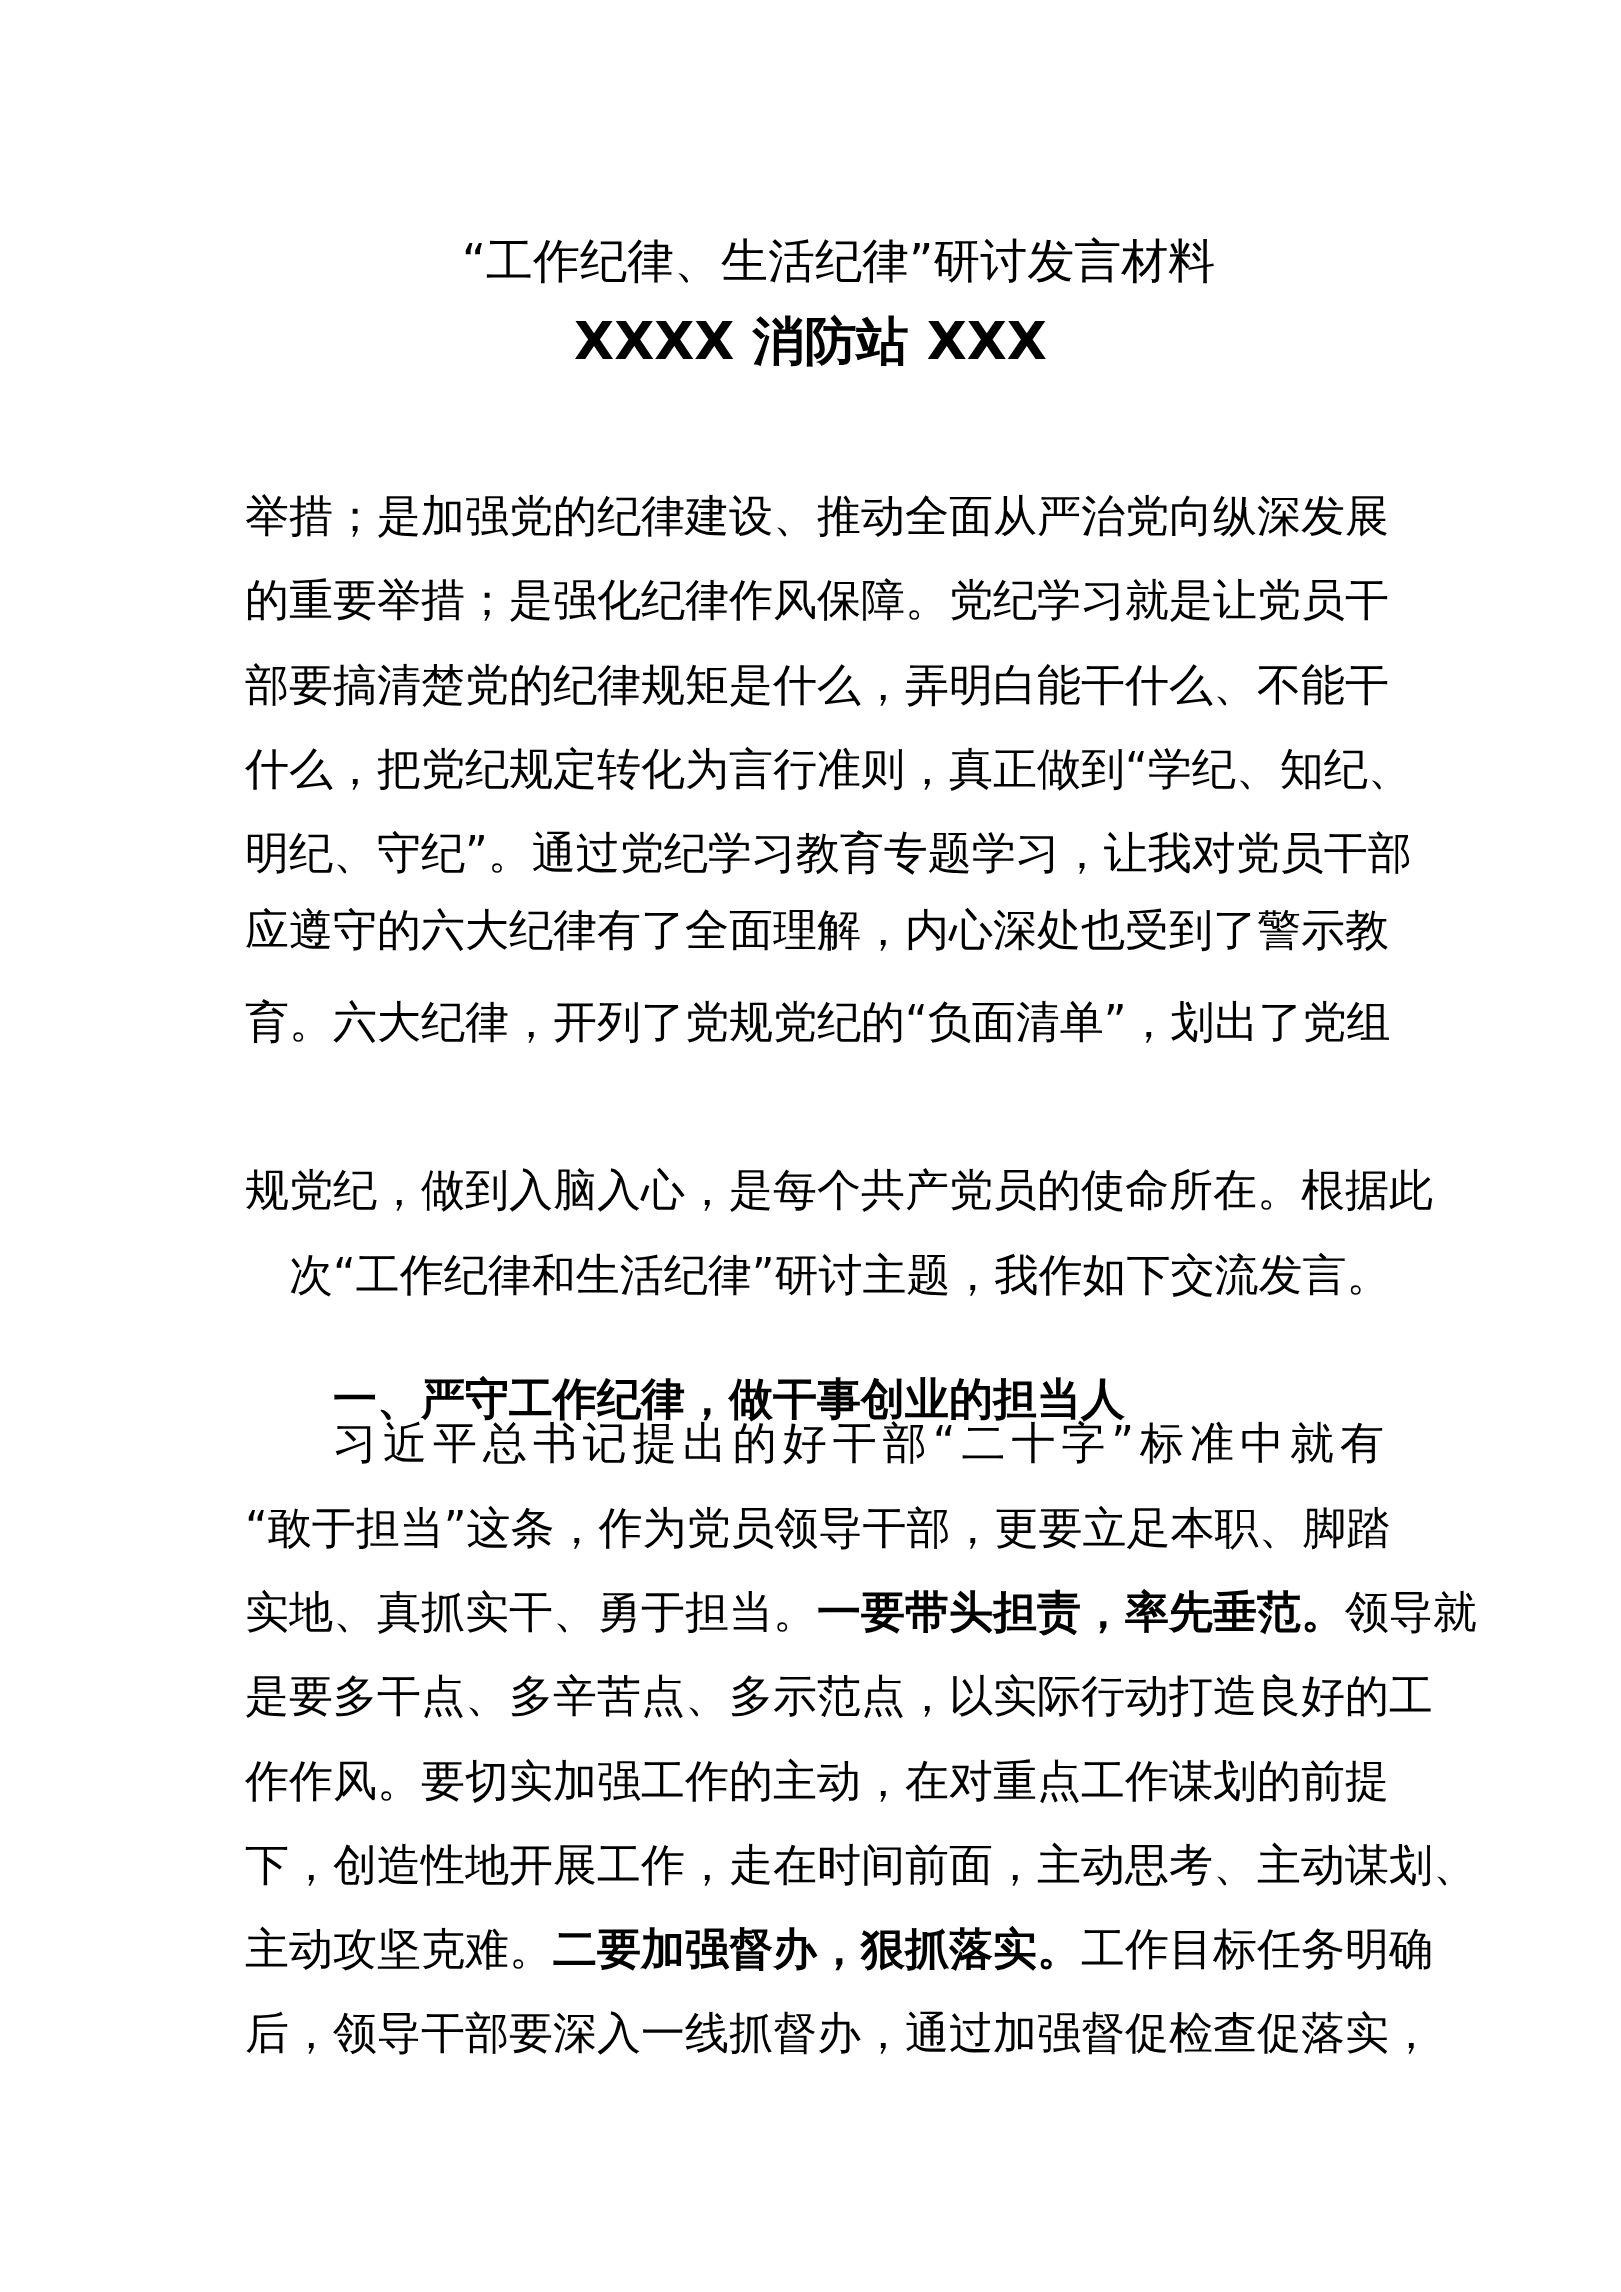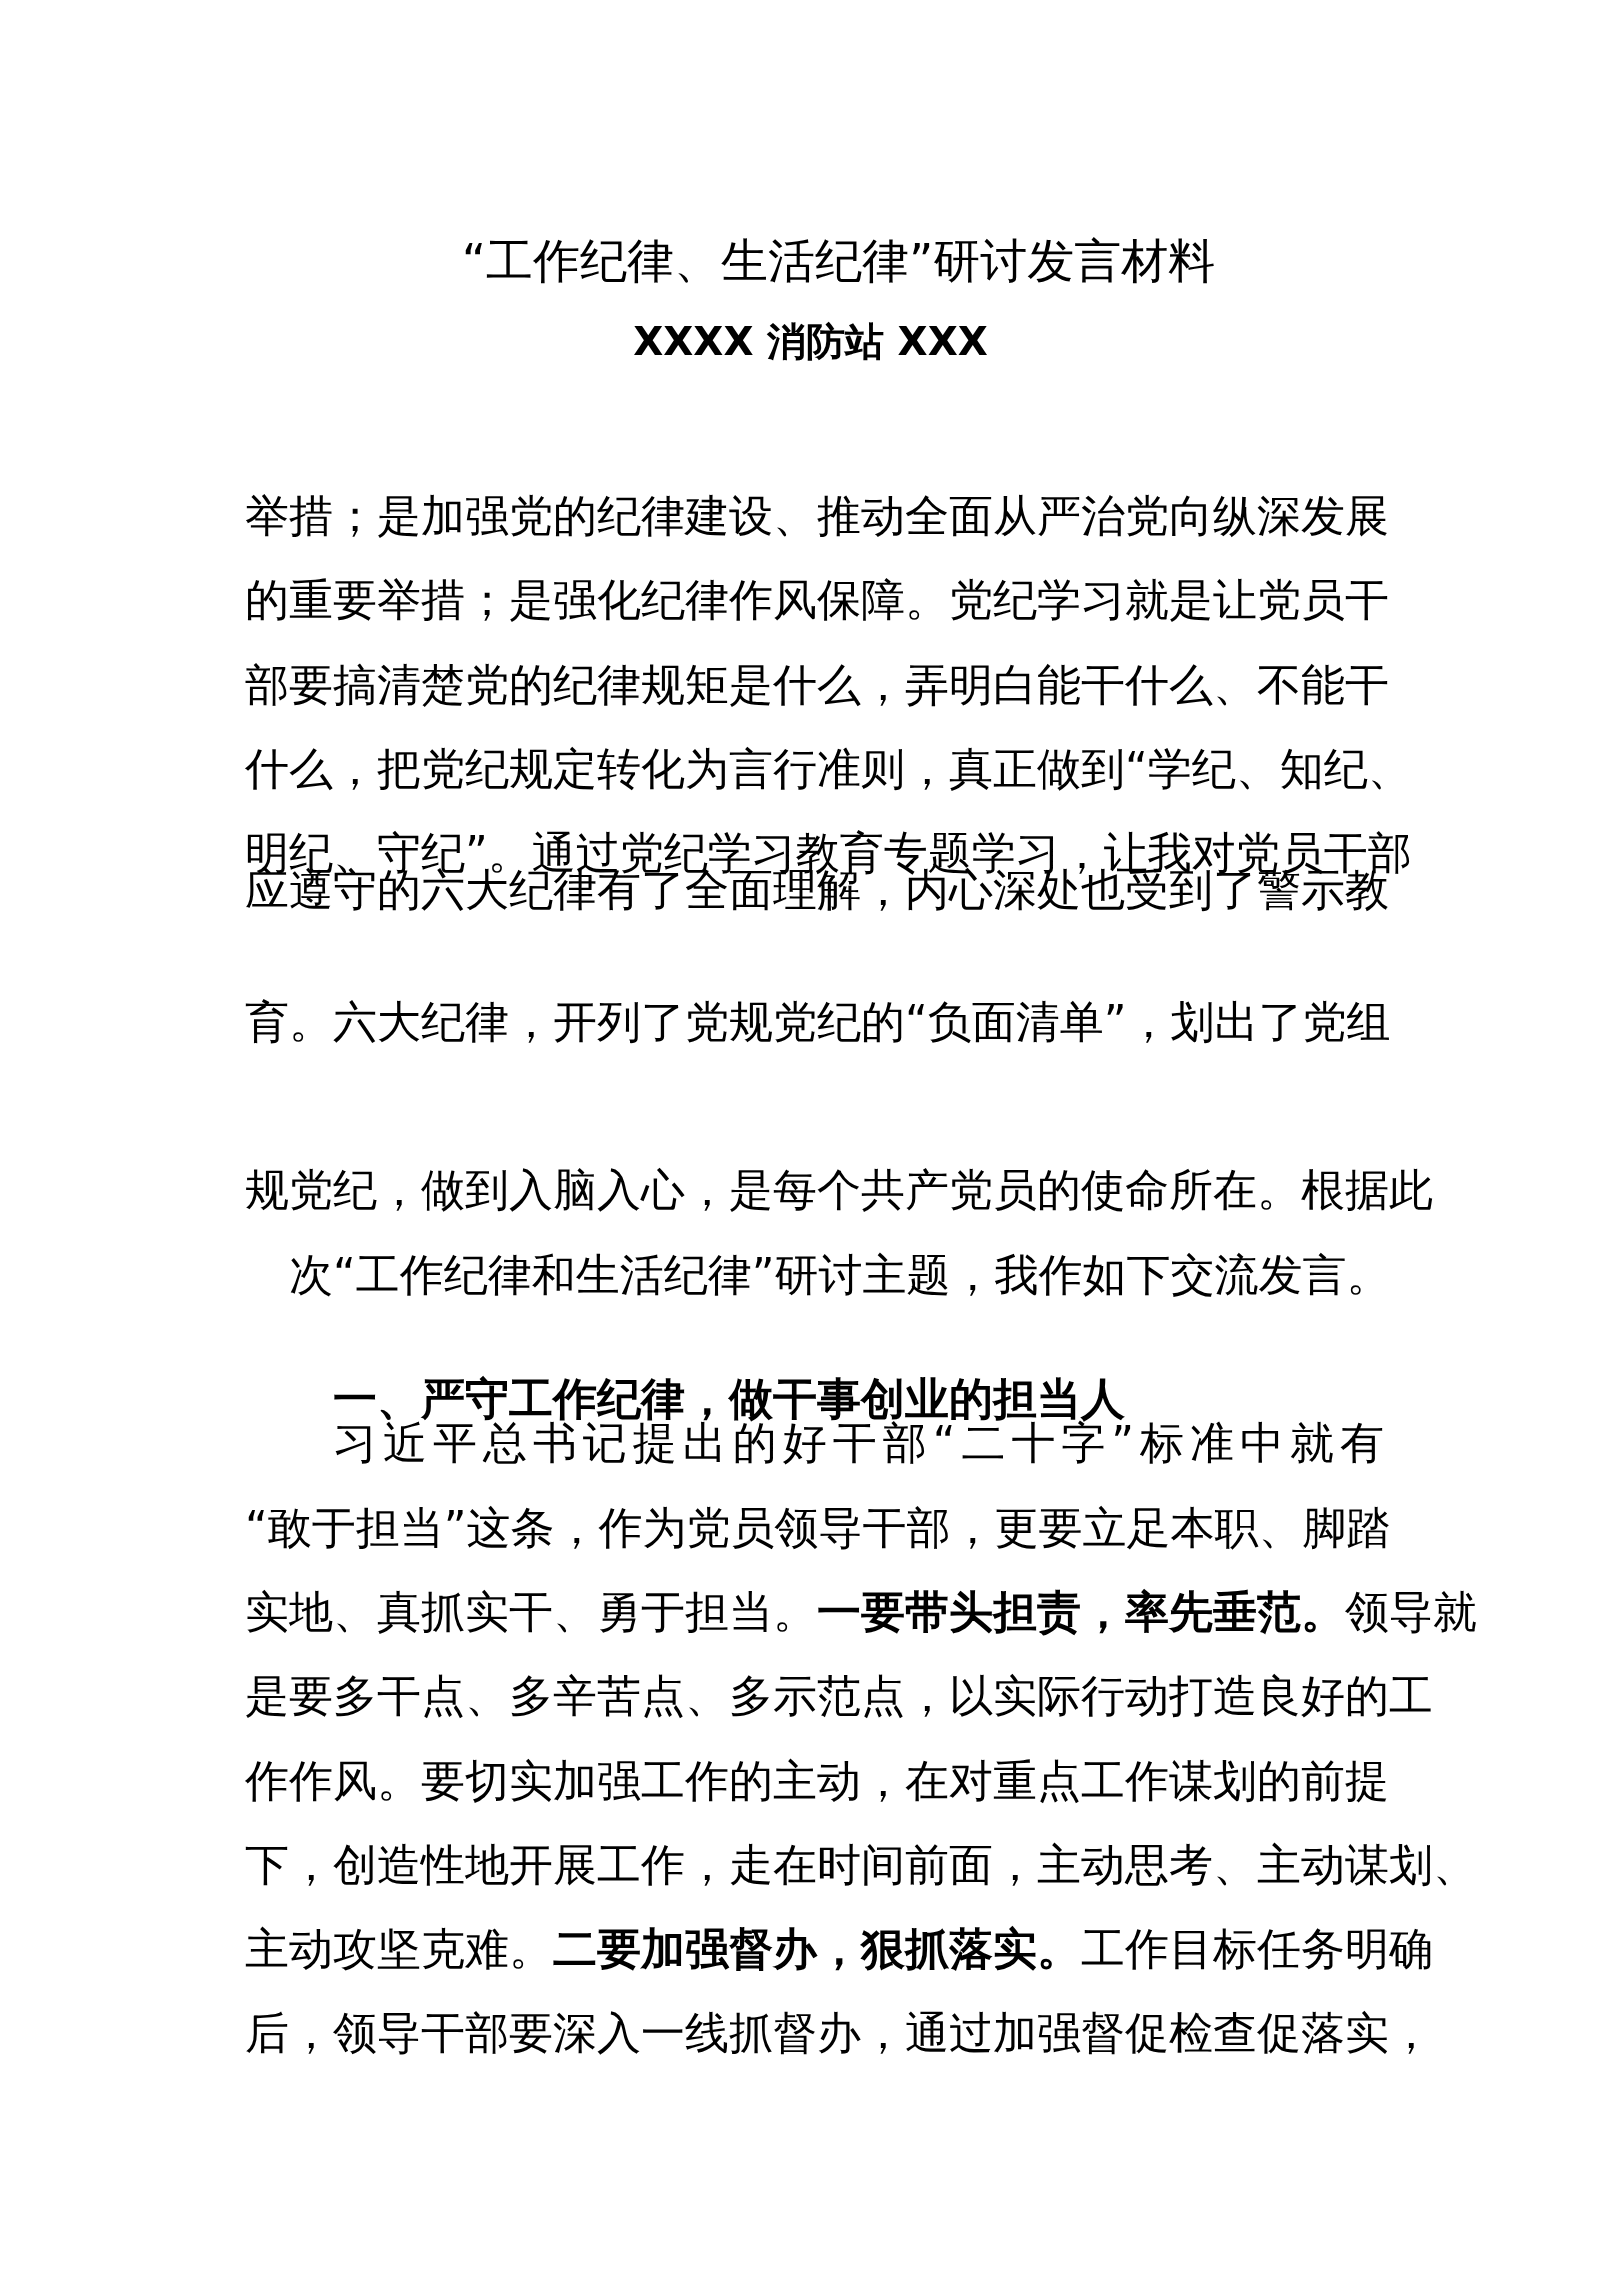--- a/index.html
+++ b/index.html
@@ -2,42 +2,42 @@
 <html><head>
 <meta charset="utf-8">
 <style>
   html, body { margin: 0; padding: 0; background: #ffffff; }
   body { width: 1621px; height: 2293px; position: relative; overflow: hidden;
          font-family: "DejaVu Sans", "Liberation Sans", sans-serif; color: #000; }
   .page { position: absolute; left: 0; top: 0; width: 1621px; height: 2293px; background: #fff; }
   .title { position: absolute; left: 0; width: 1621px; top: 231px; text-align: center;
            font-size: 47px; line-height: 59px; font-weight: normal; letter-spacing: 0px; padding-left: 28px; }
   .subtitle { position: absolute; left: 0; width: 1621px; top: 312px; text-align: center;
-              font-size: 39px; line-height: 59px; font-weight: bold; }
+              font-size: 52px; line-height: 59px; font-weight: bold; }
   .line { position: absolute; left: 245px; width: 1139px; height: 59px;
           font-size: 44px; line-height: 59px; white-space: nowrap;
           text-align: justify; text-align-last: justify; }
   .line.indent { left: 333px; width: 1051px; }
   .line.last { text-align-last: left; margin-left: 44px; }
   .line.heading { font-weight: bold; text-align-last: left; margin-top: 40px; }
   .b { font-weight: bold; }
 </style>
 </head>
 <body>
 
 <div class="page">
   <div class="title">“工作纪律、生活纪律”研讨发言材料</div>
   <div class="subtitle">XXXX 消防站  XXX</div>
 
   <div class="line" style="top:486px"><span>举措；是加强党的纪律建设、推动全面从严治党向纵深发展</span></div>
   <div class="line" style="top:570px"><span>的重要举措；是强化纪律作风保障。党纪学习就是让党员干</span></div>
   <div class="line" style="top:655px"><span>部要搞清楚党的纪律规矩是什么，弄明白能干什么、不能干</span></div>
   <div class="line" style="top:739px"><span>什么，把党纪规定转化为言行准则，真正做到“学纪、知纪、</span></div>
   <div class="line" style="top:823px"><span>明纪、守纪”。通过党纪学习教育专题学习，让我对党员干部</span></div>
-  <div class="line" style="top:860px"><span>应遵守的六大纪律有了全面理解，内心深处也受到了警示教</span></div>
+  <div class="line" style="top:900px"><span>应遵守的六大纪律有了全面理解，内心深处也受到了警示教</span></div>
   <div class="line" style="top:992px"><span>育。六大纪律，开列了党规党纪的“负面清单”，划出了党组</span></div>
   <div class="line" style="top:1160px"><span>规党纪，做到入脑入心，是每个共产党员的使命所在。根据此</span></div>
   <div class="line last" style="top:1245px"><span>次“工作纪律和生活纪律”研讨主题，我作如下交流发言。</span></div>
 
   <div class="line indent heading" style="top:1329px"><span>一、严守工作纪律，做干事创业的担当人</span></div>
 
   <div class="line indent" style="top:1413px"><span>习近平总书记提出的好干部“二十字”标准中就有</span></div>
   <div class="line" style="top:1498px"><span>“敢于担当”这条，作为党员领导干部，更要立足本职、脚踏</span></div>
   <div class="line" style="top:1582px"><span>实地、真抓实干、勇于担当。</span><span class="b">一要带头担责，率先垂范。</span><span>领导就</span></div>
   <div class="line" style="top:1666px"><span>是要多干点、多辛苦点、多示范点，以实际行动打造良好的工</span></div>

